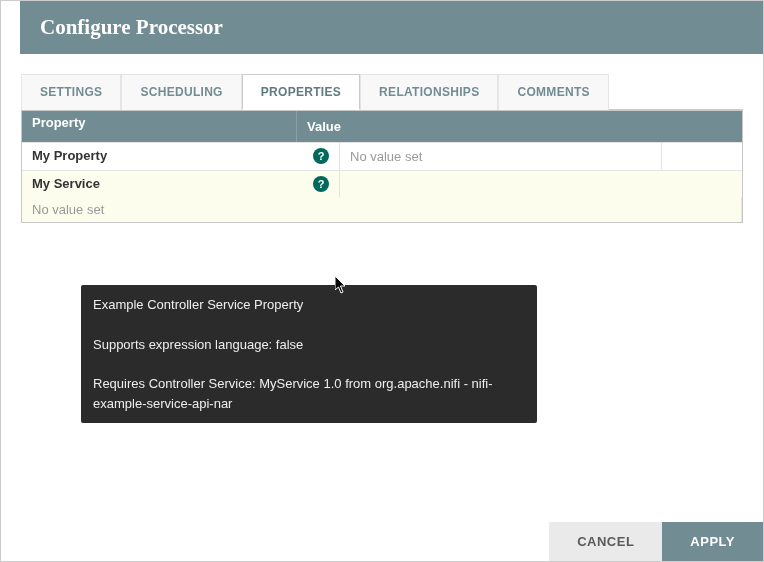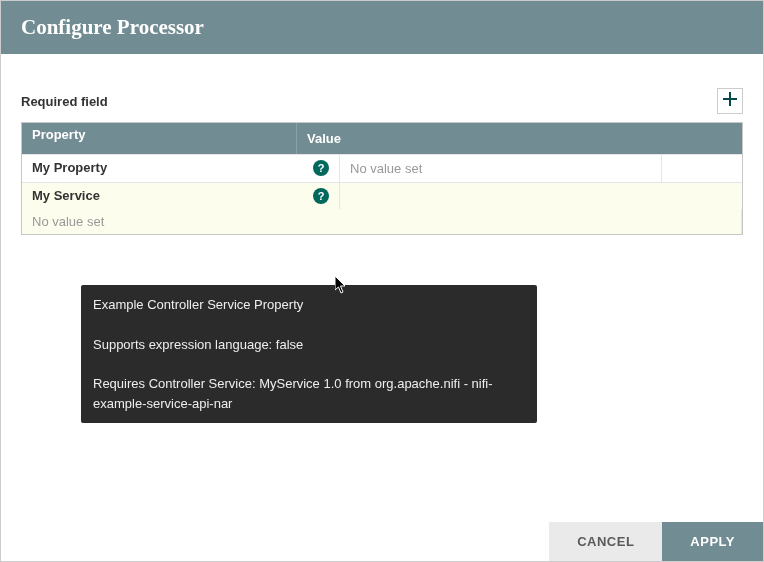--- a/index.html
+++ b/index.html
@@ -1,18 +1,18 @@
 <!DOCTYPE html>
 <html><head>
 <meta charset="utf-8">
 <style>
 * { box-sizing: border-box; margin: 0; padding: 0; }
 body { font-family: "Helvetica Neue", Arial, sans-serif; background: #fff; width: 764px; height: 562px; position: relative; overflow: hidden; }
 .dialog { width: 764px; height: 562px; border: 1px solid #ccc; background: #fff; display: flex; flex-direction: column; }
-.header { background: #728c93; color: #fff; padding: 14px 20px; }
+.header { background: #728c93; color: #fff; padding: 14px 20px; margin-left: 19px; }
 .header h1 { font-family: Georgia, "Times New Roman", serif; font-weight: bold; font-size: 21px; }
 .body { flex: 1; padding: 20px 20px 0 20px; display: flex; flex-direction: column; position: relative; }
 .tabs { display: flex; border-bottom: 1px solid #ccc; }
 .tab { padding: 10px 18px; font-size: 12px; color: #728c93; font-weight: 600; letter-spacing: 0.3px; cursor: pointer; border: 1px solid transparent; border-bottom: none; margin-bottom: -1px; background: #f8f8f8; border-color: #e5e5e5; }
 .tab + .tab { border-left: 1px solid #e5e5e5; }
 .tab.active { background: #fff; border: 1px solid #ccc; border-bottom: 1px solid #fff; color: #5f7b82; }
 .reqrow { display: flex; justify-content: space-between; align-items: center; margin: 14px 0 8px 0; }
 .reqlabel { font-size: 13px; font-weight: 600; color: #333; }
 .addbtn { width: 26px; height: 26px; border: 1px solid #ccc; background: #fff; display: flex; align-items: center; justify-content: center; cursor: pointer; }
 .addbtn svg { width: 14px; height: 14px; }
@@ -37,31 +37,28 @@
 </style>
 </head>
 <body>
 
 <div class="dialog">
   <div class="header">
     <h1>Configure Processor</h1>
   </div>
   <div class="body">
 
+    <div class="tabs">
+      <div class="tab">SETTINGS</div>
+      <div class="tab">SCHEDULING</div>
+      <div class="tab active">PROPERTIES</div>
+      <div class="tab">RELATIONSHIPS</div>
+      <div class="tab">COMMENTS</div>
+    </div>
 
-    <div class="reqrow">
-      <div class="reqlabel">Required field</div>
-      <div class="addbtn">
-        <span>
-          <svg viewBox="0 0 14 14">
-              <path d="M6 0h2v6h6v2H8v6H6V8H0V6h6z" fill="#004849"></path>
-            </svg>
-        </span>
-      </div>
-    </div>
 
     <div class="table">
       <div class="thead">
         <div class="th-prop">Property</div>
         <div class="th-val">Value</div>
       </div>
       <div class="trow">
         <div class="td-prop">
           <span>My Property</span>
           <span class="help">?</span>

